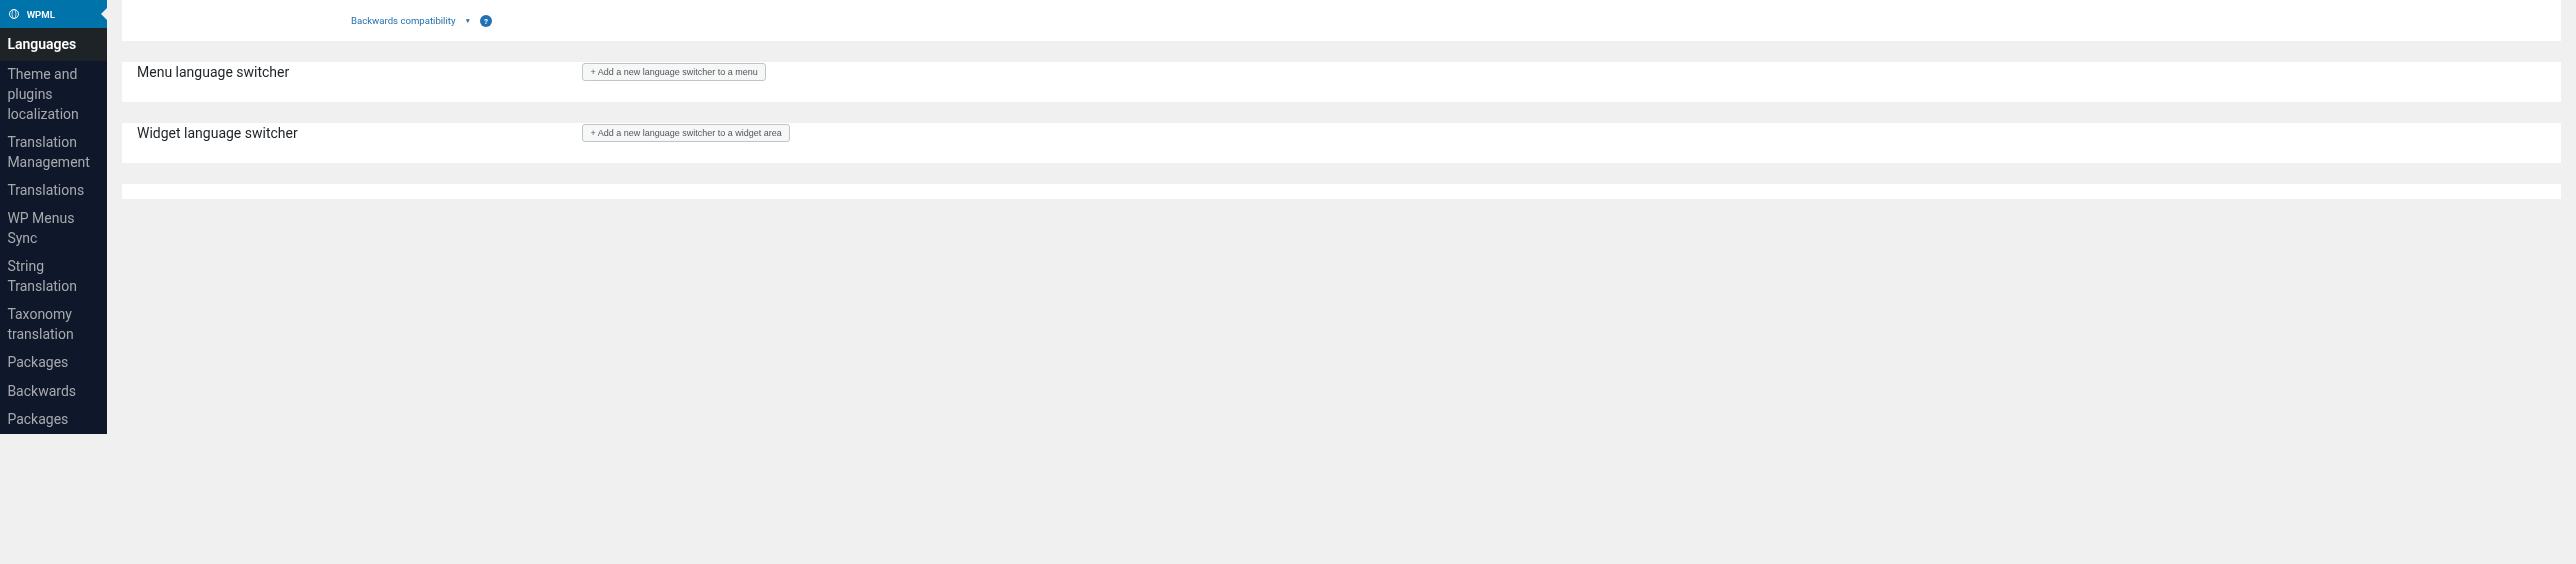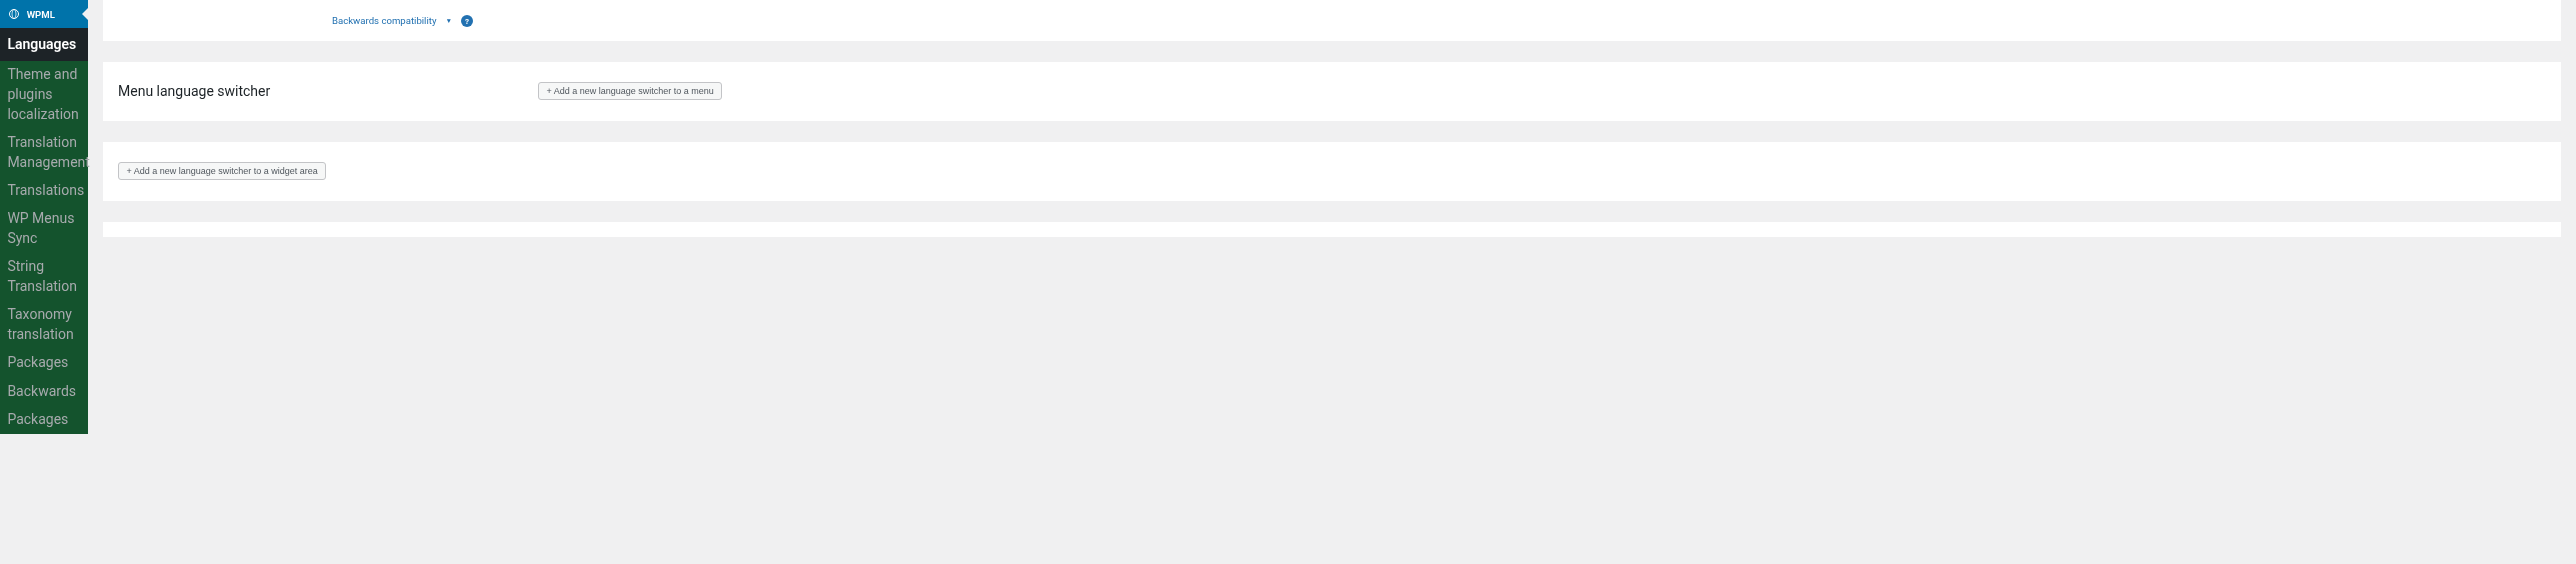--- a/index.html
+++ b/index.html
@@ -7,22 +7,22 @@
       padding: 0;
       box-sizing: border-box;
     }
     body {
       font-family: -apple-system, BlinkMacSystemFont, "Segoe UI", Roboto, Oxygen-Sans, Ubuntu, Cantarell, "Helvetica Neue", sans-serif;
       background: #f0f0f1;
       display: flex;
       min-height: 252px;
     }
     .sidebar {
-      width: 88px;
-      background: #14532d;
+      width: 107px;
+      background: #0f172a;
       flex-shrink: 0;
     }
     .sidebar-header {
       background: #0073aa;
       color: #fff;
       padding: 7.4px 7.4px;
       font-size: 9.6px;
       font-weight: 600;
       display: flex;
       align-items: center;
@@ -105,25 +105,25 @@
       background: #2271b1;
       color: #fff;
       align-items: center;
       justify-content: center;
       font-size: 8.1px;
       font-weight: bold;
       margin-left: 6px;
     }
     .panel {
       background: #fff;
-      padding: 20px 15px 21px 15px;
+      padding: 1px 15px 21px 15px;
       margin-bottom: 21px;
       display: flex;
       align-items: center;
-      gap: 5px;
+      gap: 30px;
     }
     .panel-title {
       font-size: 14px;
       font-weight: 400;
       color: #1d2327;
       width: 415px;
       flex-shrink: 0;
     }
     .add-button {
       background: #f6f7f7;
@@ -194,18 +194,19 @@
     </a>
     <span class="help-icon">?</span>
   </div>
 
   <div class="panel">
     <h2 class="panel-title">Menu language switcher</h2>
     <button class="add-button">+ Add a new language switcher to a menu</button>
   </div>
 
   <div class="panel">
+    <h2 class="panel-title">Widget language switcher</h2>
     <button class="add-button">+ Add a new language switcher to a widget area</button>
   </div>
 
   <div class="panel-bottom"></div>
 </div>
 
 
 </body></html>

